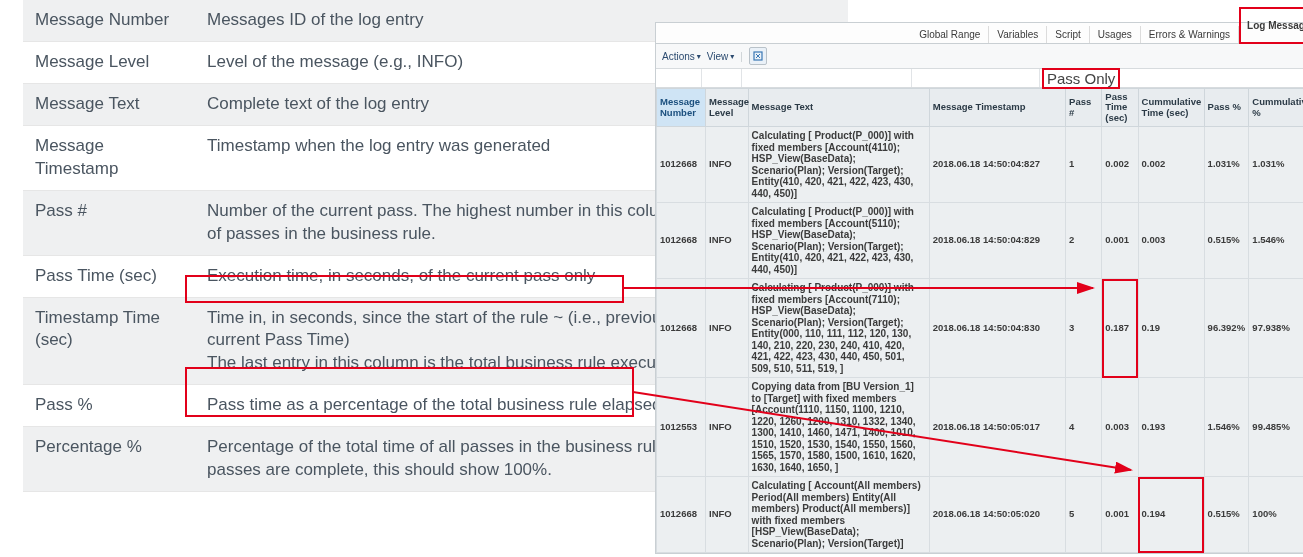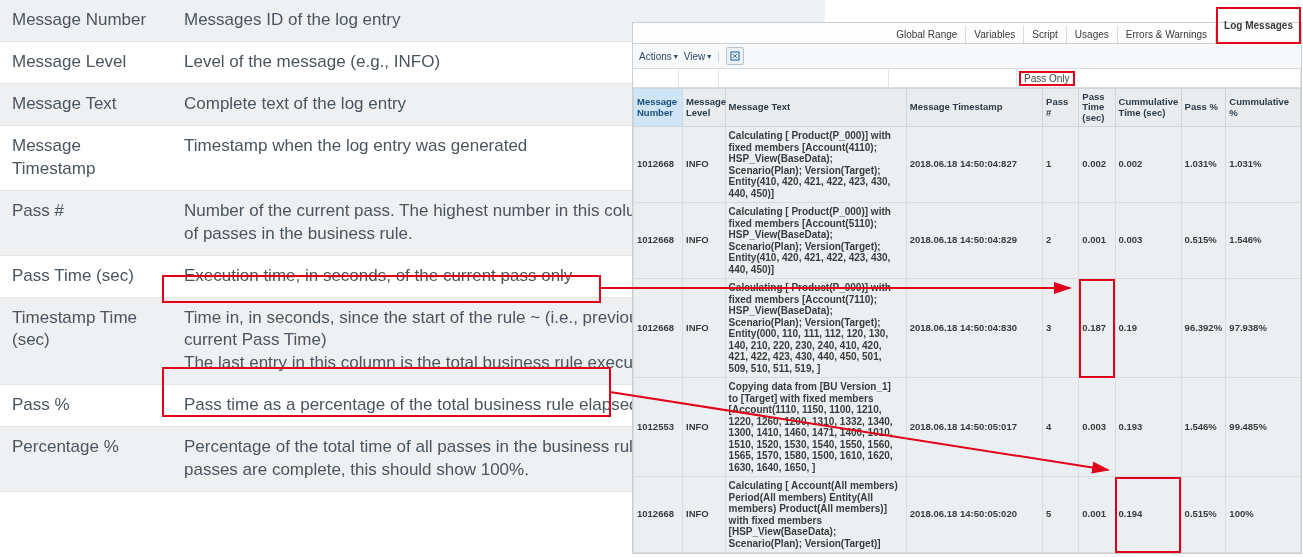--- a/index.html
+++ b/index.html
@@ -9,20 +9,21 @@
     height: 557px;
     font-family: "Segoe UI", Arial, sans-serif;
     background: #fff;
     color: #333;
     overflow: hidden;
   }
   .page {
     position: relative;
     width: 1045px;
     height: 557px;
+    margin-left: 23px;
   }
 
   
   .defs {
     position: absolute;
     left: 0;
     top: 0;
     width: 825px;
     border-collapse: collapse;
     font-size: 17px;
@@ -144,21 +145,21 @@
     height: 16px;
     border: none;
     font-size: 10px;
     padding: 0 3px;
     box-sizing: border-box;
     background: #fff;
   }
   .po-badge {
     border: 2px solid #e2001a;
     padding: 0px 3px;
-    font-size: 10px;
+    font-size: 15px;
     color: #444;
     background: #fff;
     margin-left: 2px;
     white-space: nowrap;
   }
 
   .grid {
     width: 100%;
     border-collapse: collapse;
     table-layout: fixed;

